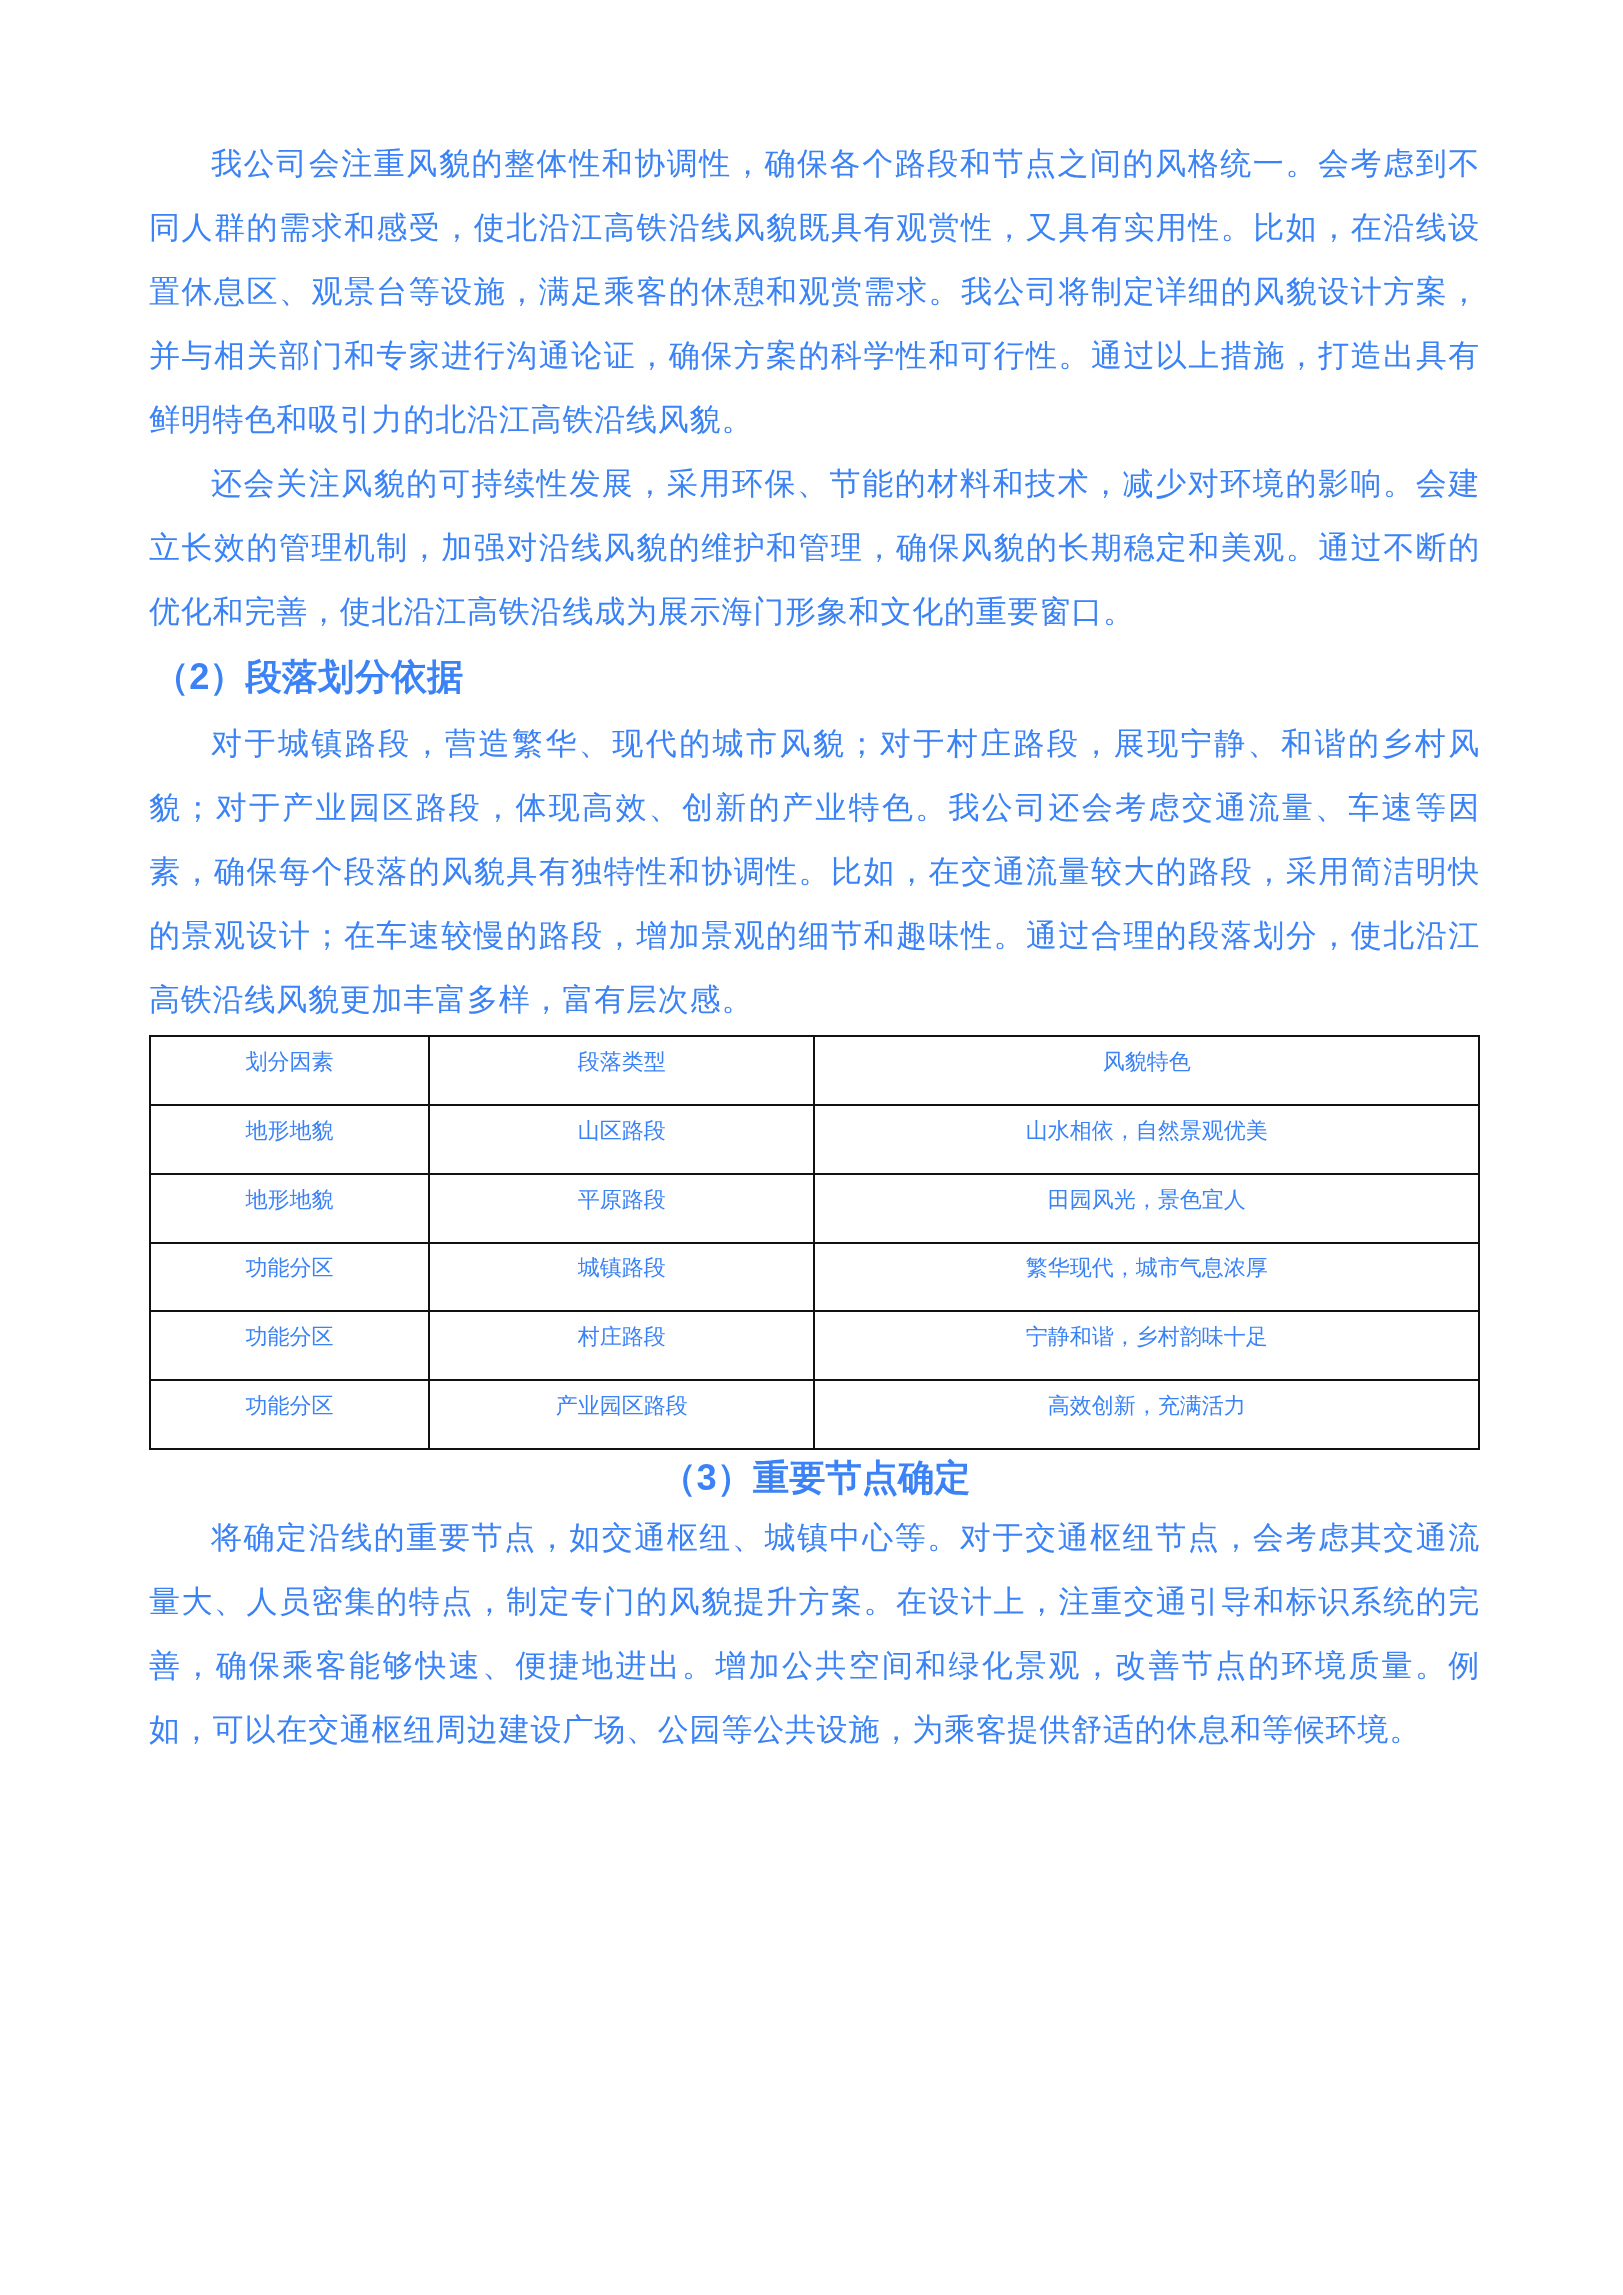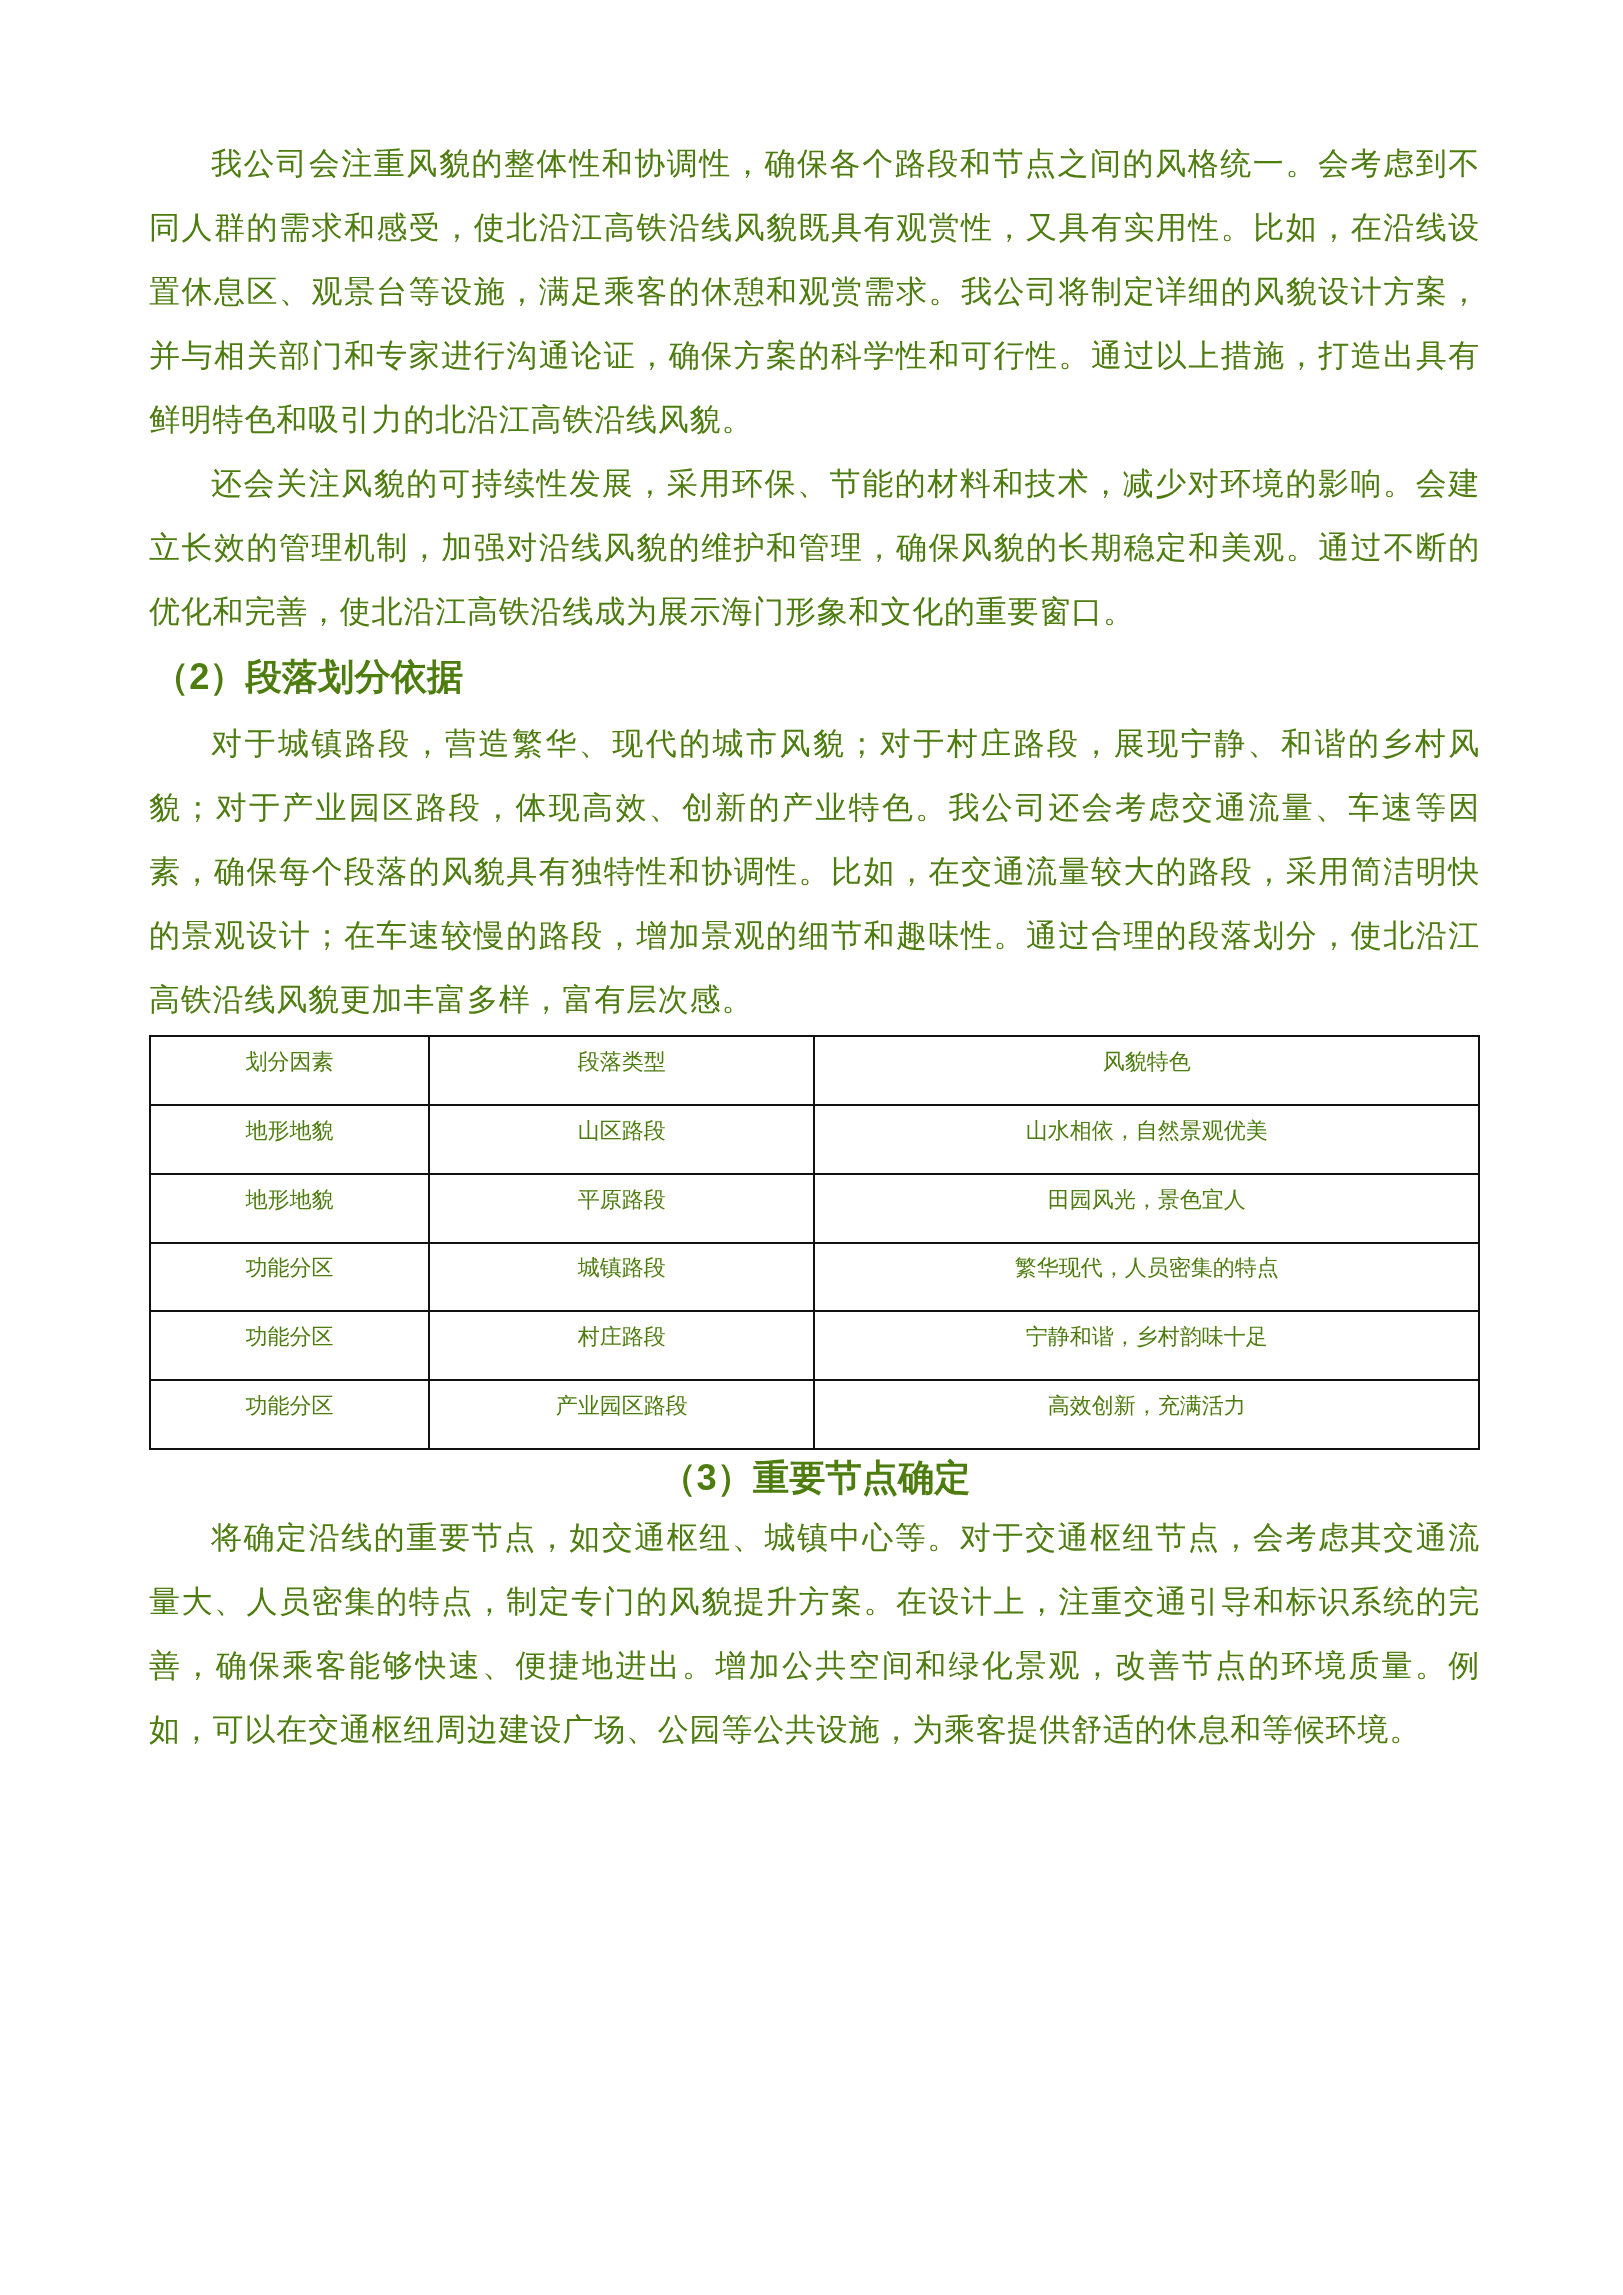--- a/index.html
+++ b/index.html
@@ -1,20 +1,20 @@
 <!DOCTYPE html>
 <html style="font-size:10.5px"><head>
 <meta charset="utf-8">
 <style>
   html, body { margin: 0; padding: 0; background: #ffffff; }
   body { width: 1623px; height: 2295px; position: relative; overflow: hidden; }
   .page {
     position: absolute; left: 149px; top: 131px; width: 1331px;
     font-family: "DejaVu Serif", "Liberation Serif", serif;
-    color: #4d7c0f; font-size: 31px;
+    color: #3b82f6; font-size: 31px;
   }
   .para {
     margin: 0; line-height: 64px; text-indent: 2em;
     text-align: justify; text-align-last: left;
     letter-spacing: 0.8px;
   }
   .heading {
     margin: 2px; line-height: 64px; font-weight: bold;
     font-family: Liberation Sans, sans-serif;
     margin-left: 3.9px;
@@ -59,21 +59,21 @@
       <td>山水相依，自然景观优美</td>
     </tr>
     <tr>
       <td>地形地貌</td>
       <td>平原路段</td>
       <td>田园风光，景色宜人</td>
     </tr>
     <tr>
       <td>功能分区</td>
       <td>城镇路段</td>
-      <td>繁华现代，人员密集的特点</td>
+      <td>繁华现代，城市气息浓厚</td>
     </tr>
     <tr>
       <td>功能分区</td>
       <td>村庄路段</td>
       <td>宁静和谐，乡村韵味十足</td>
     </tr>
     <tr>
       <td>功能分区</td>
       <td>产业园区路段</td>
       <td>高效创新，充满活力</td>

